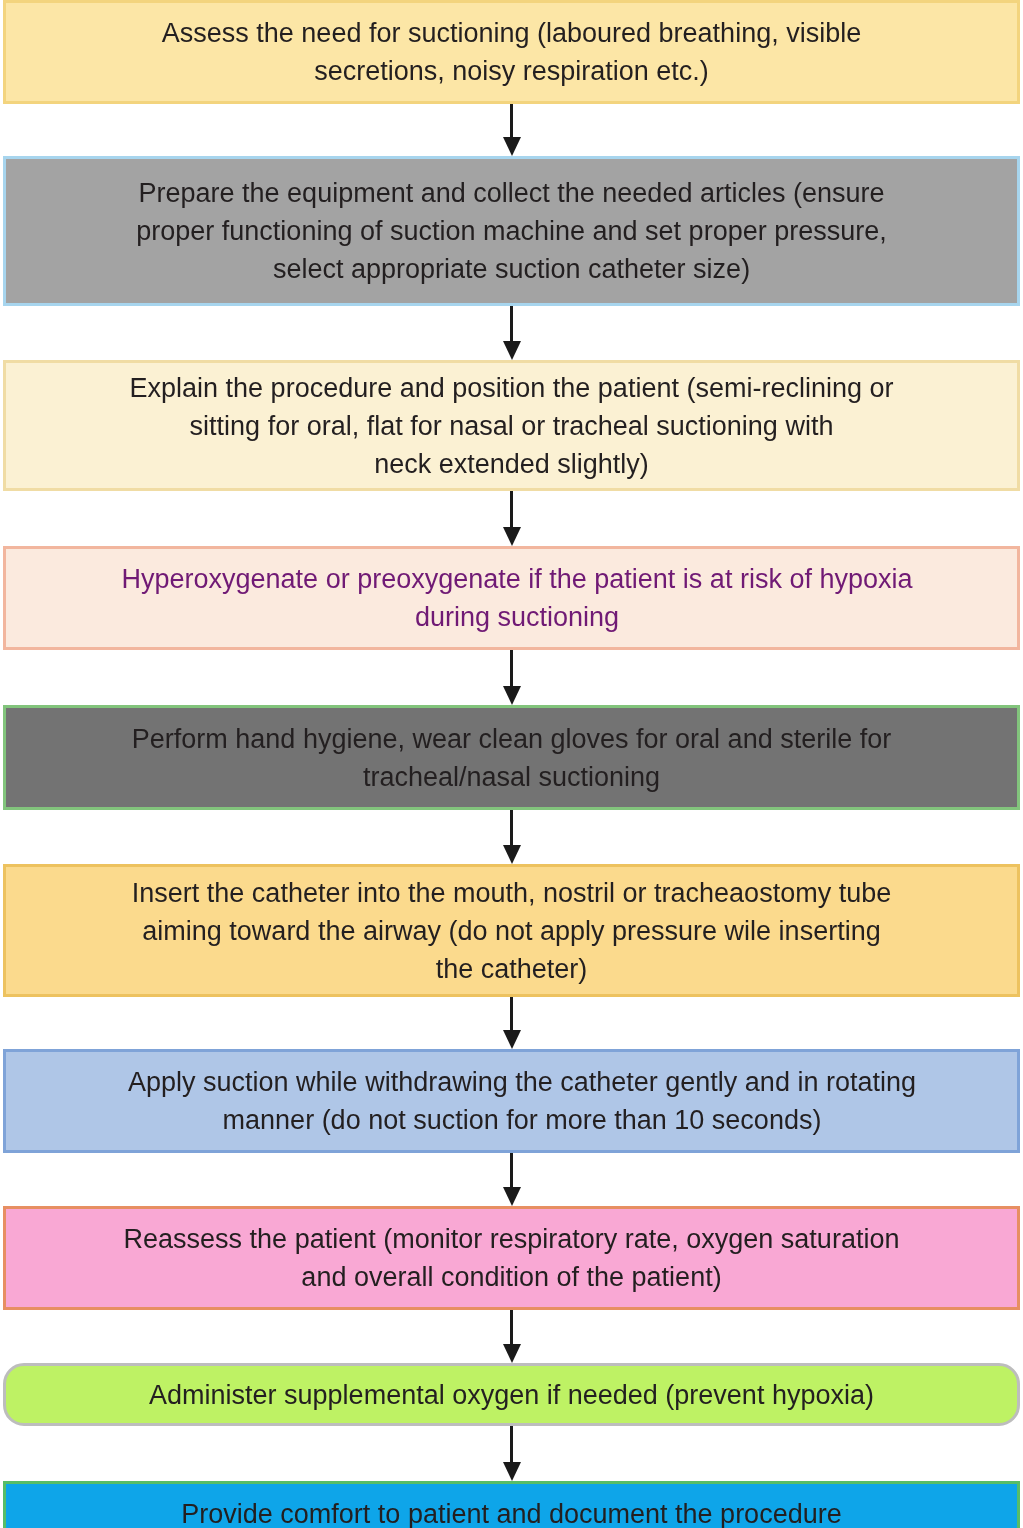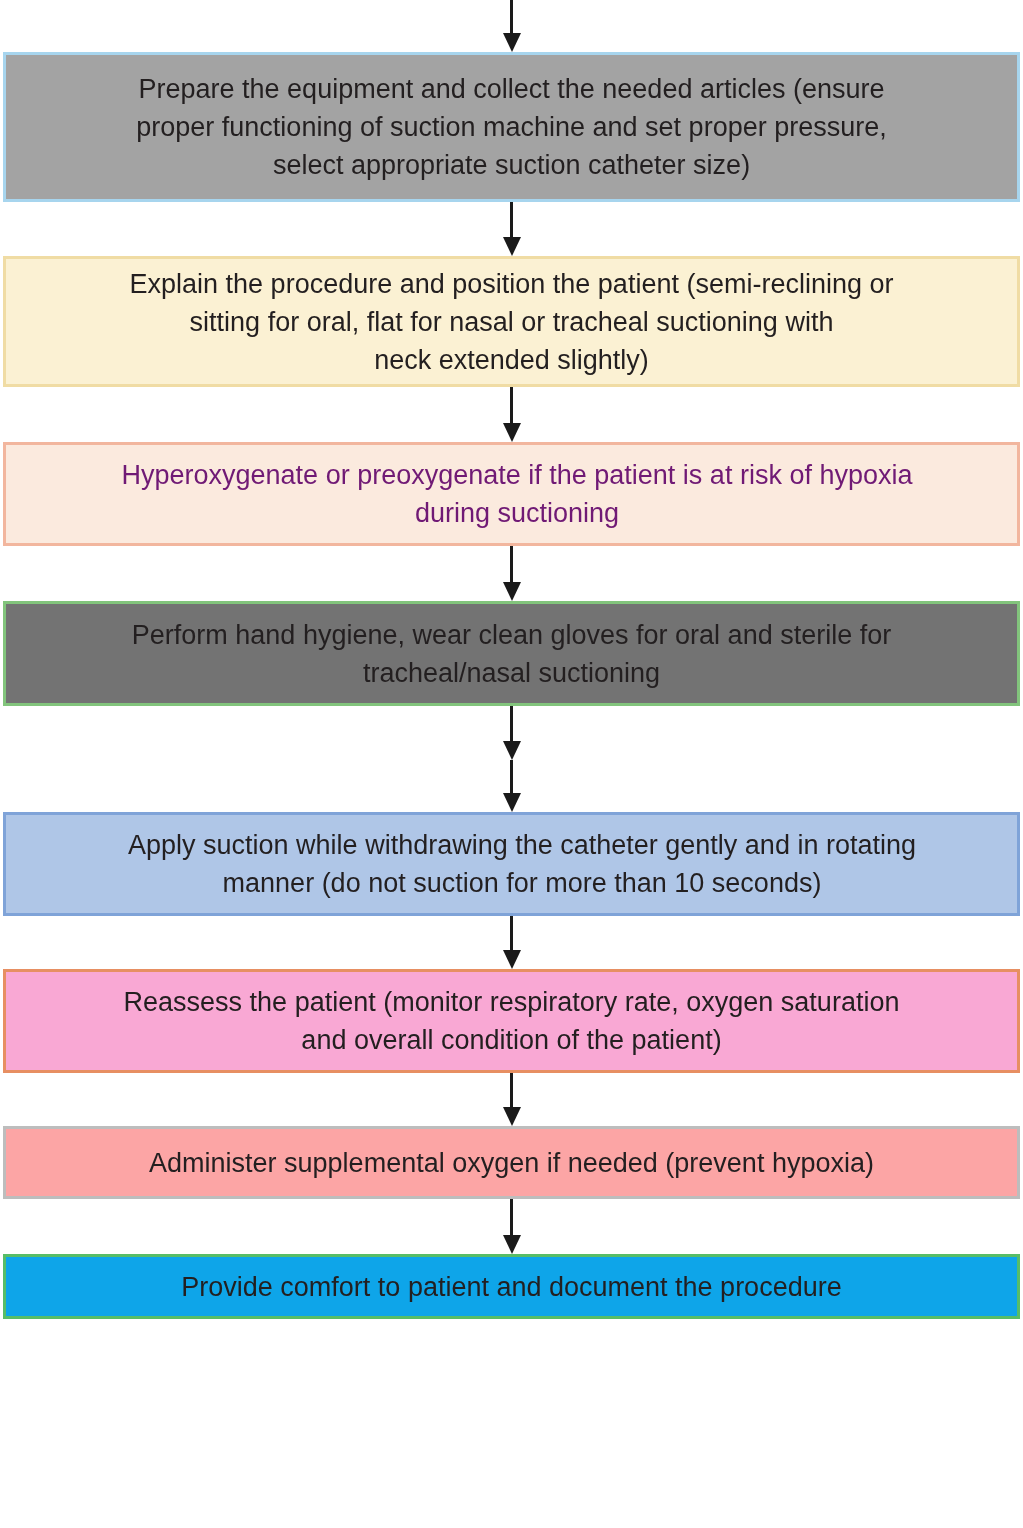--- a/index.html
+++ b/index.html
@@ -57,20 +57,24 @@
     border-left: 9px solid transparent;
     border-right: 9px solid transparent;
     border-top: 19px solid #1a1a1a;
   }
 </style>
 </head>
 <body>
 
 <div class="flow">
 
+  <div class="box" style="height: 104px; background: rgb(252, 230, 166); border-color: rgb(243, 212, 126);">
+    <span class="box-text" style="color: rgb(35, 31, 32);">Assess the need for suctioning (laboured breathing, visible
+secretions, noisy respiration etc.)</span>
+  </div>
   <div class="arrow" style="height:52px">
     <div class="arrow-shaft"></div>
     <div class="arrow-head"></div>
   </div>
 
   <div class="box" style="height: 150px; background: #a3a3a3; border-color: rgb(167, 213, 238);">
     <span class="box-text" style="color: rgb(35, 31, 32);">Prepare the equipment and collect the needed articles (ensure
 proper functioning of suction machine and set proper pressure,
 select appropriate suction catheter size)</span>
   </div>
@@ -100,20 +104,25 @@
 
   <div class="box" style="height: 105px; background: #737373; border-color: rgb(130, 196, 124);">
     <span class="box-text" style="color: rgb(35, 31, 32);">Perform hand hygiene, wear clean gloves for oral and sterile for
 tracheal/nasal suctioning</span>
   </div>
   <div class="arrow" style="height:54px">
     <div class="arrow-shaft"></div>
     <div class="arrow-head"></div>
   </div>
 
+  <div class="box" style="height: 133px; background: rgb(251, 218, 141); border-color: rgb(237, 194, 95);">
+    <span class="box-text" style="color: rgb(35, 31, 32);">Insert the catheter into the mouth, nostril or tracheaostomy tube
+aiming toward the airway (do not apply pressure wile inserting
+the catheter)</span>
+  </div>
   <div class="arrow" style="height:52px">
     <div class="arrow-shaft"></div>
     <div class="arrow-head"></div>
   </div>
 
   <div class="box" style="height: 104px; background: rgb(175, 198, 231); border-color: rgb(127, 163, 216); padding-left: 21px;">
     <span class="box-text" style="color: rgb(35, 31, 32);">Apply suction while withdrawing the catheter gently and in rotating
 manner (do not suction for more than 10 seconds)</span>
   </div>
   <div class="arrow" style="height:53px">
@@ -123,21 +132,21 @@
 
   <div class="box" style="height: 104px; background: #f9a8d4; border-color: rgb(231, 143, 98);">
     <span class="box-text" style="color: rgb(35, 31, 32);">Reassess the patient (monitor respiratory rate, oxygen saturation
 and overall condition of the patient)</span>
   </div>
   <div class="arrow" style="height:53px">
     <div class="arrow-shaft"></div>
     <div class="arrow-head"></div>
   </div>
 
-  <div class="box" style="height: 73px; background: #fca5a5; border-color: rgb(189, 189, 189);">
+  <div class="box" style="height: 63px; background: #bef264; border-color: rgb(189, 189, 189); border-radius: 21px;">
     <span class="box-text" style="color: rgb(35, 31, 32);">Administer supplemental oxygen if needed (prevent hypoxia)</span>
   </div>
   <div class="arrow" style="height:55px">
     <div class="arrow-shaft"></div>
     <div class="arrow-head"></div>
   </div>
 
   <div class="box" style="height: 65px; background: #0ea5e9; border-color: rgb(87, 189, 103);">
     <span class="box-text" style="color: rgb(35, 31, 32);">Provide comfort to patient and document the procedure</span>
   </div>

